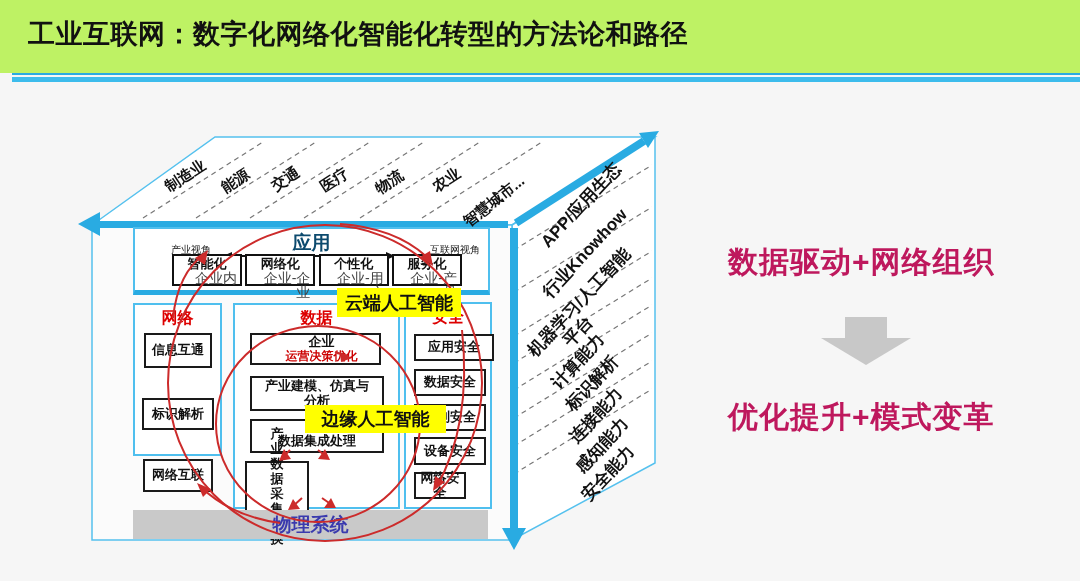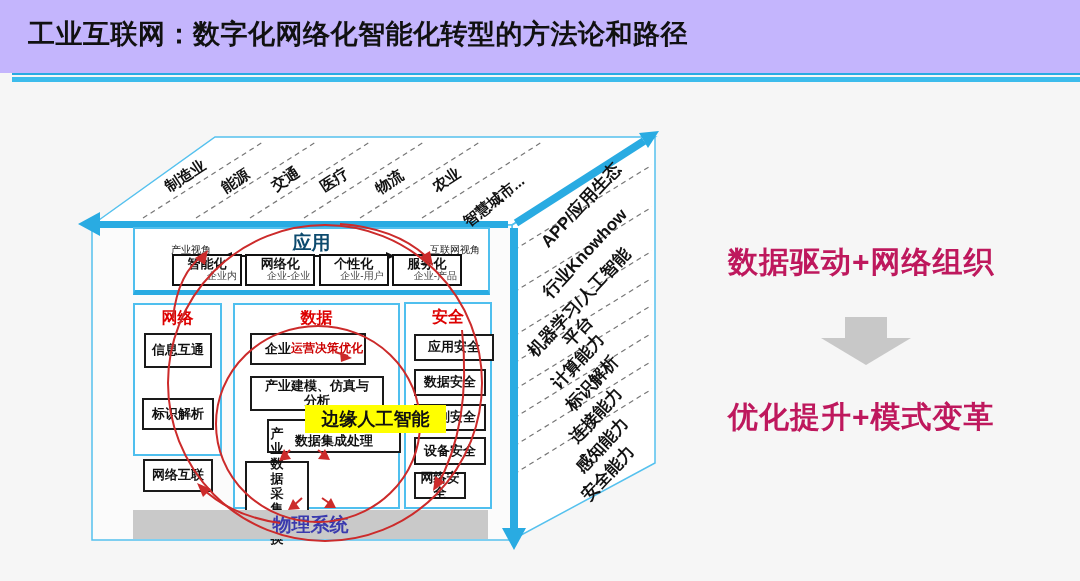--- a/index.html
+++ b/index.html
@@ -1,18 +1,18 @@
 <!DOCTYPE html>
 <html><head>
 <meta charset="utf-8">
 <style>
   * { margin:0; padding:0; box-sizing:border-box; }
   html,body { width:1080px; height:581px; overflow:hidden; background:#F6F6F6;
               font-family:"Liberation Sans","DejaVu Sans",sans-serif; }
-  .header { position:absolute; left:0; top:0; width:1080px; height:73px; background:#c4b5fd; }
+  .header { position:absolute; left:0; top:0; width:1080px; height:73px; background:#bef264; }
   .slide-title { position:absolute; left:28px; top:16px; font-size:27px; font-weight:bold; color:#111; letter-spacing:0.5px; }
   .rule-thin  { position:absolute; left:12px; top:73px; width:1068px; height:2px; background:#29ABE2; }
   .rule-thick { position:absolute; left:12px; top:77px; width:1068px; height:5px; background:#3DBCEC; }
 
   .diagram { position:absolute; left:0; top:85px; width:1080px; height:496px; }
   .layer { position:absolute; left:0; top:0; width:1080px; height:496px; }
   svg text { font-family:"Liberation Sans","DejaVu Sans",sans-serif; font-weight:bold; fill:#111; }
   .sect { position:absolute; border:2px solid #4FBFEE; background:#FFFFFF; }
 
   
@@ -23,21 +23,21 @@
   .persp-left { left:36px; } .persp-right { right:8px; }
   .dbl-arrow { position:absolute; left:97px; top:26px; width:154px; border-top:2px solid #111; }
   .dbl-arrow:before, .dbl-arrow:after { content:""; position:absolute; top:-5px;
      border-top:4px solid transparent; border-bottom:4px solid transparent; }
   .dbl-arrow:before { left:-9px; border-right:9px solid #111; }
   .dbl-arrow:after  { right:-9px; border-left:9px solid #111; }
   .app-row { position:absolute; left:11px; right:0; bottom:4px; display:flex;
              justify-content:space-between; padding:0 26px; }
   .app-box { width:70px; height:32px; border:2px solid #111; background:#fff; padding:1px 3px 0 3px; }
   .app-box-name { font-size:13px; font-weight:bold; color:#111; text-align:center; line-height:1.1; }
-  .app-box-scope { font-size:10px; color:#444; text-align:right; line-height:1; }
+  .app-box-scope { font-size:14px; color:#444; text-align:right; line-height:1; }
 
   
   .col-title { position:absolute; left:0; right:0; top:3px; text-align:center;
                font-size:16px; font-weight:bold; color:#DD0000; }
   .nbox { position:absolute; border:2px solid #1A1A1A; background:#fff; display:flex;
           align-items:center; justify-content:center; text-align:center;
           font-size:13px; font-weight:bold; color:#111; line-height:1.15; }
   .net-col { left:133px; top:218px; width:89px; height:153px; }
   .dat-col { left:233px; top:218px; width:167px; height:206px; }
   .sec-col { left:404px; top:217px; width:88px; height:207px; }
@@ -167,26 +167,26 @@
 
     <div class="sect net-col">
       <div class="col-title">网络</div>
       <div class="nbox" style="left:9px;top:28px;width:68px;height:35px;">信息互通</div>
       <div class="nbox" style="left:7px;top:93px;width:72px;height:32px;">标识解析</div>
       <div class="nbox" style="left:8px;top:154px;width:70px;height:33px;">网络互联</div>
     </div>
 
     <div class="sect dat-col">
       <div class="col-title">数据</div>
-      <div class="nbox" style="left:15px;top:28px;width:116px;height:32px;flex-direction:row;padding-left:12px;">
+      <div class="nbox" style="left:15px;top:28px;width:131px;height:32px;flex-direction:column;padding-left:12px;">
         <div class="ent-line1">企业</div>
         <div class="ent-line2">运营决策优化</div>
       </div>
       <div class="nbox" style="left:15px;top:71px;width:134px;height:35px;padding:8px 7px;">产业建模、仿真与分析</div>
-      <div class="nbox" style="left:32px;top:114px;width:134px;height:34px;align-items:flex-end;padding-bottom:2px;">数据集成处理</div>
+      <div class="nbox" style="left:15px;top:114px;width:134px;height:34px;align-items:flex-end;padding-bottom:2px;">数据集成处理</div>
       <div class="nbox" style="left:10px;top:156px;width:64px;height:52px;padding:0 25px;">产业数据采集交换</div>
     </div>
 
     <div class="sect sec-col">
       <div class="col-title">安全</div>
       <div class="nbox" style="left:8px;top:30px;width:80px;height:27px;">应用安全</div>
       <div class="nbox" style="left:8px;top:65px;width:72px;height:27px;">数据安全</div>
       <div class="nbox" style="left:8px;top:100px;width:72px;height:27px;">控制安全</div>
       <div class="nbox" style="left:8px;top:133px;width:72px;height:28px;">设备安全</div>
       <div class="nbox" style="left:8px;top:168px;width:52px;height:27px;">网络安全</div>
@@ -222,15 +222,16 @@
       <polygon points="433,491 435,476 445,482"></polygon>
       <polygon points="197,483 211,489 203,497"></polygon>
       <polygon points="279,461 291,459 284,449"></polygon>
       <polygon points="330,460 318,459 325,449"></polygon>
       <polygon points="288,510 300,509 293,499"></polygon>
       <polygon points="336,508 324,508 331,498"></polygon>
       <polygon points="352,358 340,352 341,362"></polygon>
     </g>
   </svg>
 
+  <div class="ai-tag cloud-ai">云端人工智能</div>
   <div class="ai-tag edge-ai">边缘人工智能</div>
 
 </div>
 
 </body></html>

